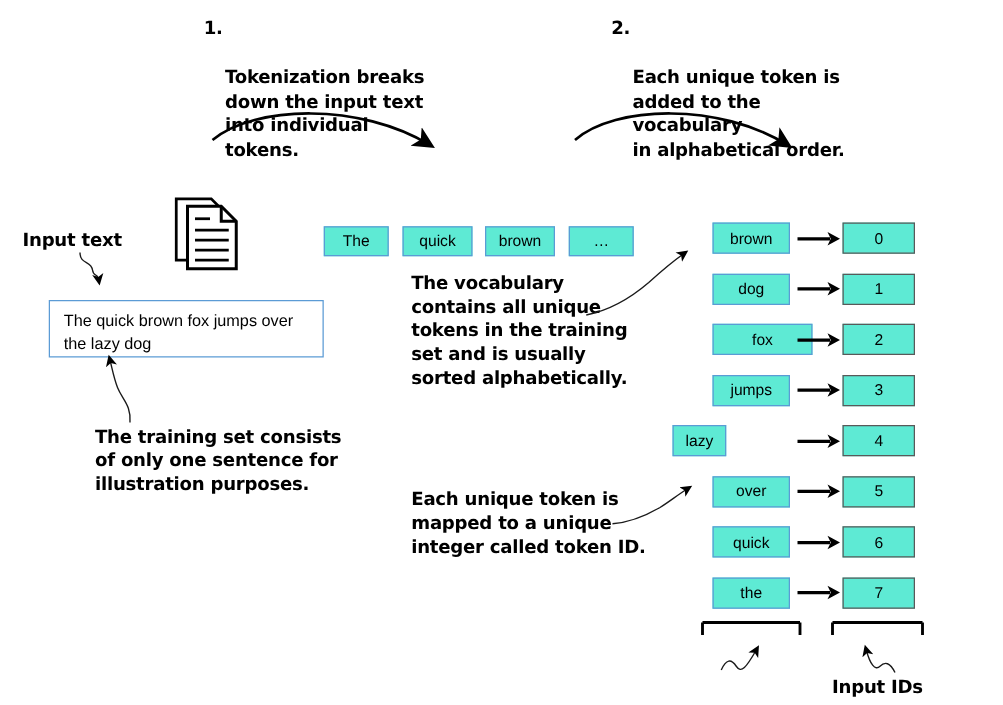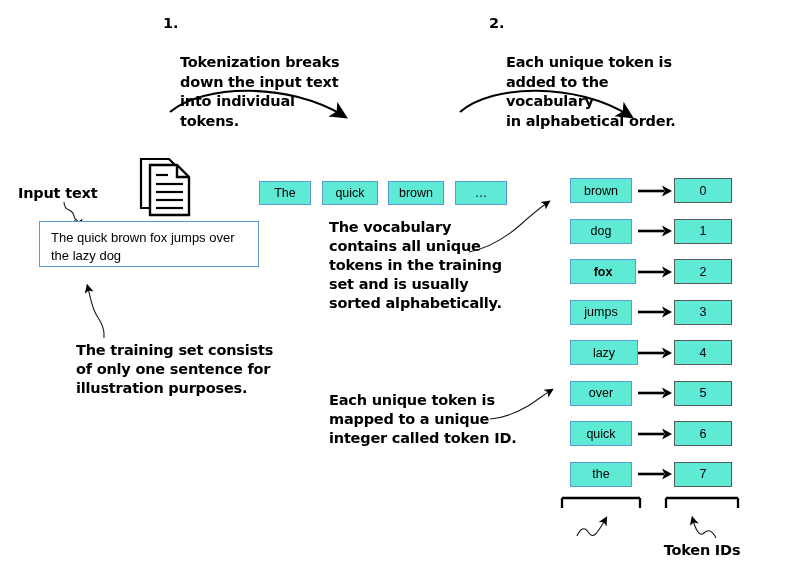--- a/index.html
+++ b/index.html
@@ -142,21 +142,21 @@
 
   <svg class="abs" style="left:60px; top:198px;" width="48" height="36" viewBox="0 0 48 36">
     <defs>
       <marker id="ahs1" markerWidth="9" markerHeight="9" refX="4.4" refY="4.5" orient="auto">
         <path d="M0,0.4 L8.4,4.5 L0,8.6 L2.1,4.5 Z" fill="#000"></path>
       </marker>
     </defs>
     <path class="stroke-thin" marker-end="url(#ahs1)" d="M4,4 C4,14 13,10 14,18 C15,24 18,20 19,26"></path>
   </svg>
 
-  <div class="abs sentence-box" style="left:39px; top:221px; width:220px; height:46px;">
+  <div class="abs sentence-box" style="left:39px; top:240px; width:220px; height:46px;">
     <span>The quick brown fox jumps over the lazy dog</span>
   </div>
 
   <svg class="abs" style="left:78px; top:282px;" width="40" height="60" viewBox="0 0 40 60">
     <defs>
       <marker id="ahs2" markerWidth="9" markerHeight="9" refX="4.4" refY="4.5" orient="auto">
         <path d="M0,0.4 L8.4,4.5 L0,8.6 L2.1,4.5 Z" fill="#000"></path>
       </marker>
     </defs>
     <path class="stroke-thin" marker-end="url(#ahs2)" d="M26,56 C27,42 20,38 16,28 C13,20 12,14 10,6"></path>
@@ -221,41 +221,41 @@
       <div class="abs box box-blue" style="left: 570px; top: 218.5px; width: 62px; height: 25px;">
         <span>dog</span>
       </div>
       <svg class="abs" width="42" height="14" viewBox="0 0 42 14" style="left: 638px; top: 224px;">
         <path d="M0,7 L26,7" stroke="#000" stroke-width="2.6" fill="none"></path>
         <path d="M24,1.6 L34,7 L24,12.4 L26.6,7 Z" fill="#000"></path>
       </svg>
       <div class="abs box box-gray" style="left: 674px; top: 218.5px; width: 58px; height: 25px;">
         <span>1</span>
       </div>
-      <div class="abs box box-blue" style="left: 570px; top: 259px; width: 66px; height: 25px; font-weight: bold;">
+      <div class="abs box box-blue" style="left: 570px; top: 259px; width: 80px; height: 25px;">
         <span>fox</span>
       </div>
       <svg class="abs" width="42" height="14" viewBox="0 0 42 14" style="left: 638px; top: 264.5px;">
         <path d="M0,7 L26,7" stroke="#000" stroke-width="2.6" fill="none"></path>
         <path d="M24,1.6 L34,7 L24,12.4 L26.6,7 Z" fill="#000"></path>
       </svg>
       <div class="abs box box-gray" style="left: 674px; top: 259px; width: 58px; height: 25px;">
         <span>2</span>
       </div>
       <div class="abs box box-blue" style="left: 570px; top: 299.5px; width: 62px; height: 25px;">
         <span>jumps</span>
       </div>
       <svg class="abs" width="42" height="14" viewBox="0 0 42 14" style="left: 638px; top: 305px;">
         <path d="M0,7 L26,7" stroke="#000" stroke-width="2.6" fill="none"></path>
         <path d="M24,1.6 L34,7 L24,12.4 L26.6,7 Z" fill="#000"></path>
       </svg>
       <div class="abs box box-gray" style="left: 674px; top: 299.5px; width: 58px; height: 25px;">
         <span>3</span>
       </div>
-      <div class="abs box box-blue" style="left: 570px; top: 340px; width: 68px; height: 25px;">
+      <div class="abs box box-blue" style="left: 538px; top: 340px; width: 43px; height: 25px;">
         <span>lazy</span>
       </div>
       <svg class="abs" width="42" height="14" viewBox="0 0 42 14" style="left: 638px; top: 345.5px;">
         <path d="M0,7 L26,7" stroke="#000" stroke-width="2.6" fill="none"></path>
         <path d="M24,1.6 L34,7 L24,12.4 L26.6,7 Z" fill="#000"></path>
       </svg>
       <div class="abs box box-gray" style="left: 674px; top: 340px; width: 58px; height: 25px;">
         <span>4</span>
       </div>
       <div class="abs box box-blue" style="left: 570px; top: 380.5px; width: 62px; height: 25px;">
@@ -306,15 +306,15 @@
     <path class="stroke-k" stroke-width="2.3" d="M1,1 L1,11 M1,1 L73,1 M73,1 L73,11"></path>
   </svg>
   <svg class="abs" style="left:688px; top:514px;" width="42" height="28" viewBox="0 0 42 28">
     <defs>
       <marker id="ahs6" markerWidth="9" markerHeight="9" refX="4.4" refY="4.5" orient="auto">
         <path d="M0,0.4 L8.4,4.5 L0,8.6 L2.1,4.5 Z" fill="#000"></path>
       </marker>
     </defs>
     <path class="stroke-thin" marker-end="url(#ahs6)" d="M28,24 C24,16 20,15 16,19 C12,23 8,17 5,6"></path>
   </svg>
-  <div class="abs anno" style="left:637px; top:541px; width:130px; text-align:center;">Token IDs</div>
+  <div class="abs anno" style="left:637px; top:541px; width:130px; text-align:center;">Input IDs</div>
 
 </div>
 
 </body></html>

